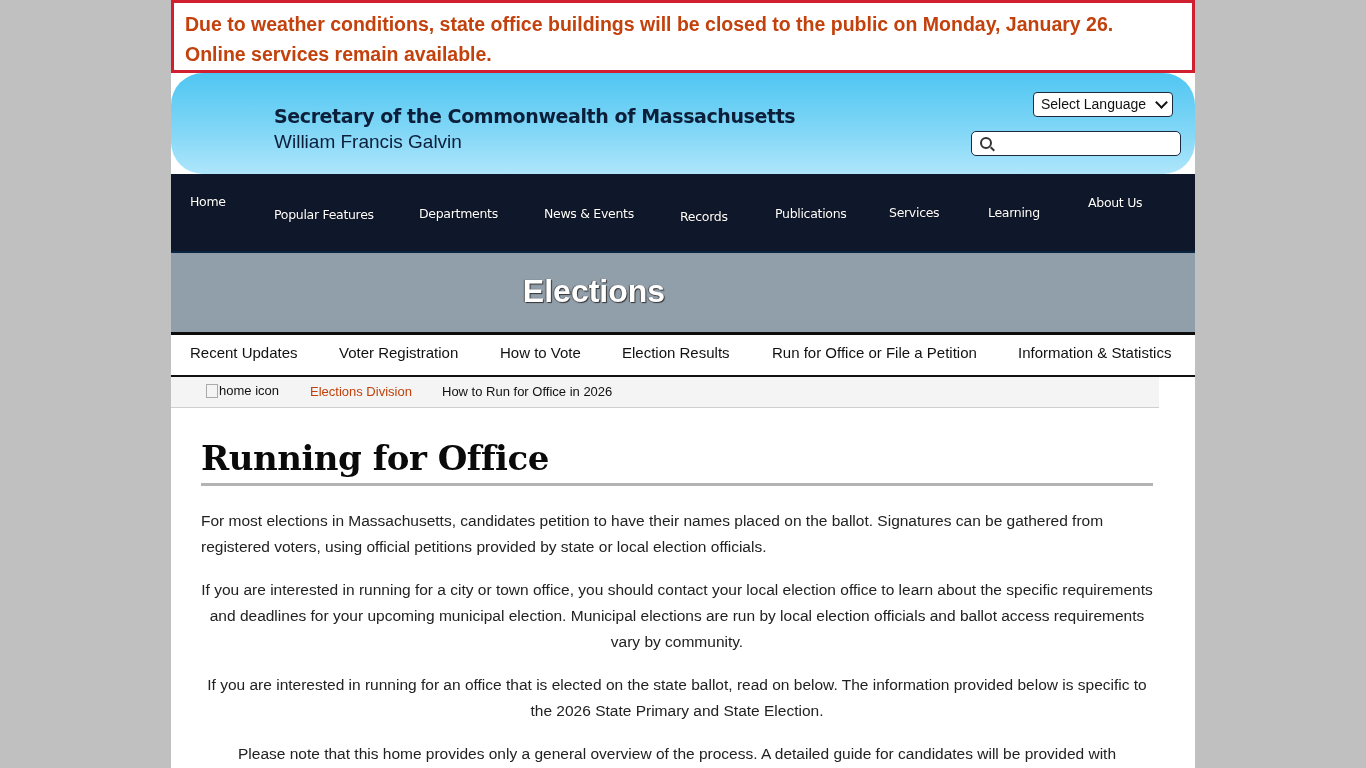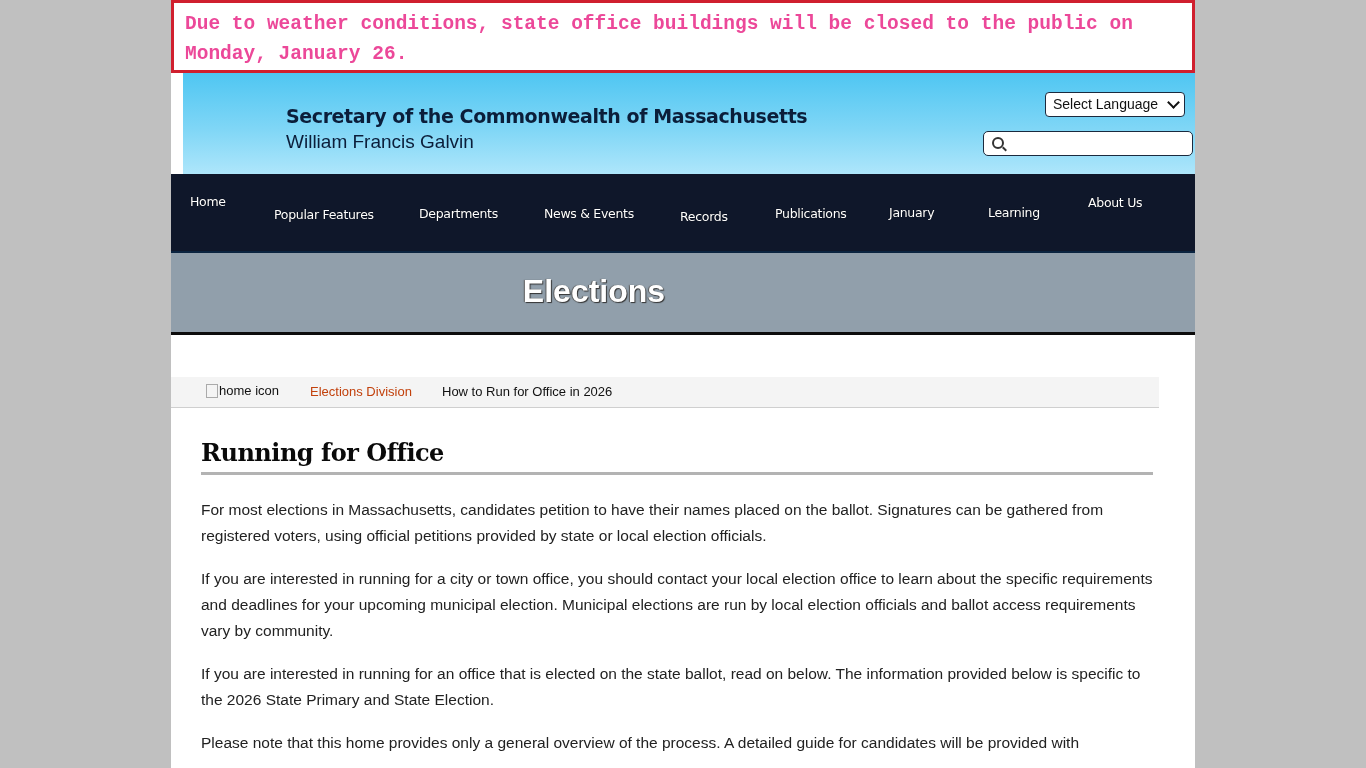--- a/index.html
+++ b/index.html
@@ -10,26 +10,27 @@
   }
   #page {
     position:absolute; left:171px; top:0; width:1024px; height:768px;
     background:#ffffff; overflow:hidden;
   }
   
   #alert {
     position:absolute; left:0; top:0; width:1024px; height:73px;
     box-sizing:border-box; border:3px solid #d01f2e; background:#fff;
     padding:6px 0 0 11px;
-    color:#ec4899; font-weight:bold; font-size:19.5px; line-height:30px;font-family:Liberation Mono, monospace;
+    color:#c2410c; font-weight:bold; font-size:19.5px; line-height:30px;
   }
   
   #header {
-    position:absolute; left:12px; top:73px; width:1024px; height:101px;
+    position:absolute; left:0; top:73px; width:1024px; height:101px;
     background:linear-gradient(to bottom, #4fc6f2 0%, #7fd6f6 55%, #aee6fb 100%);
+    border-radius:32px;
   }
   #site-title {
     position:absolute; left:103px; top:32px;
     font-family:"DejaVu Sans", sans-serif; font-weight:bold; font-size:19px; color:#0b1e3a;
     letter-spacing:-0.4px;
   }
   #site-subtitle {
     position:absolute; left:103px; top:58px;
     font-size:19px; color:#0b1e3a;
   }
@@ -95,28 +96,28 @@
     border:1px solid #aaa; background:linear-gradient(135deg,#dfe9dc 40%, #6aa35b 60%, #8cc;);
     box-sizing:border-box;
   }
   #bc-link {
     position:absolute; left:139px; top:7px; color:#c2410c; cursor:pointer;
   }
   #bc-current { position:absolute; left:271px; top:7px; }
   
   #content { position:absolute; left:30px; top:408px; width:952px; }
   #page-heading {
-    margin:30px 0 0 0; font-family:"DejaVu Serif", serif; font-weight:bold; font-size:24px;
+    margin:30px 0 0 0; font-family:"DejaVu Serif", serif; font-weight:bold; font-size:34px;
     color:#0a0a0a; letter-spacing:-0.5px; padding-bottom:5px;
     border-bottom:3px solid #b3b3b3;
   }
   .para {
     margin:22px 0 0 0; font-size:15.5px; line-height:26px; color:#222;
   }
-  .para + .para { margin-top:17px; }
+  .para + .para { margin-top:17px;text-align:center; }
 </style>
 </head>
 <body>
 
 <div id="page">
 
   <div id="alert">
     <div>Due to weather conditions, state office buildings will be closed to the public on Monday, January 26.</div>
     <div>Online services remain available.</div>
   </div>
@@ -133,29 +134,37 @@
     </div>
   </div>
 
   <div id="mainnav">
     <span class="nav-item" style="left:19px;top:20px">Home</span>
     <span class="nav-item" style="left:103px;top:33px">Popular Features</span>
     <span class="nav-item" style="left:248px;top:32px">Departments</span>
     <span class="nav-item" style="left:373px;top:32px">News &amp; Events</span>
     <span class="nav-item" style="left:509px;top:35px">Records</span>
     <span class="nav-item" style="left:604px;top:32px">Publications</span>
-    <span class="nav-item" style="left:718px;top:31px">January</span>
+    <span class="nav-item" style="left:718px;top:31px">Services</span>
     <span class="nav-item" style="left:817px;top:31px">Learning</span>
     <span class="nav-item" style="left:917px;top:21px">About Us</span>
   </div>
 
   <div id="section-band">
     <div id="section-title">Elections</div>
   </div>
 
+  <div id="subnav">
+    <span class="subnav-item" style="left:19px">Recent Updates</span>
+    <span class="subnav-item" style="left:168px">Voter Registration</span>
+    <span class="subnav-item" style="left:329px">How to Vote</span>
+    <span class="subnav-item" style="left:451px">Election Results</span>
+    <span class="subnav-item" style="left:601px">Run for Office or File a Petition</span>
+    <span class="subnav-item" style="left:847px">Information &amp; Statistics</span>
+  </div>
 
   <div id="breadcrumb">
     <span id="bc-home">
       <span class="broken-img"></span>
       <span>home icon</span>
     </span>
     <span id="bc-link">Elections Division</span>
     <span id="bc-current">How to Run for Office in 2026</span>
   </div>
 

